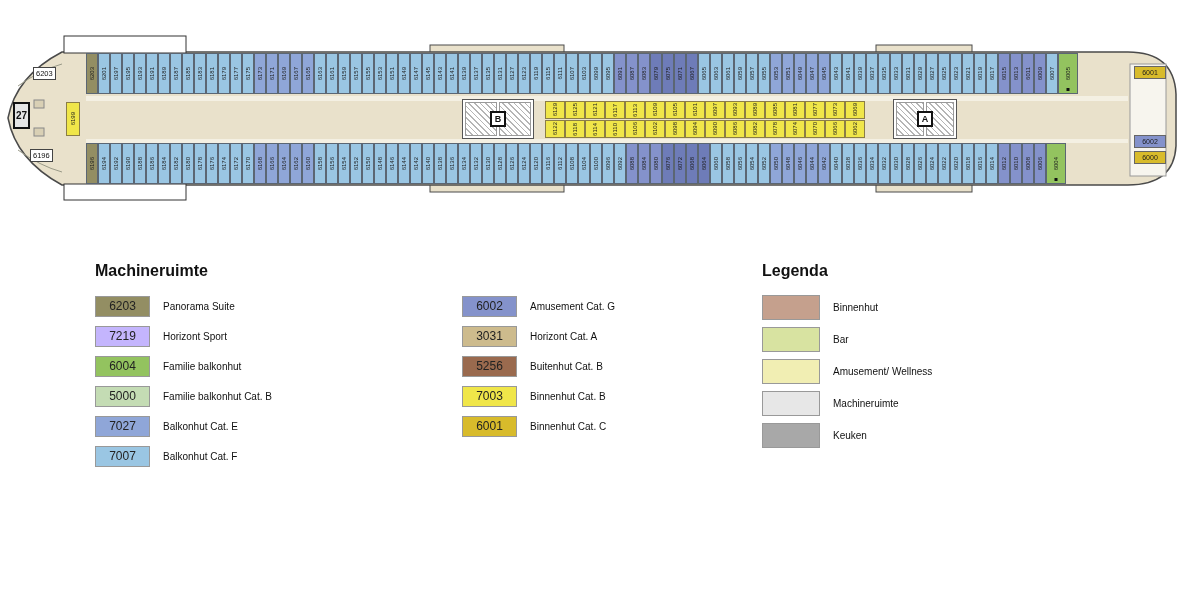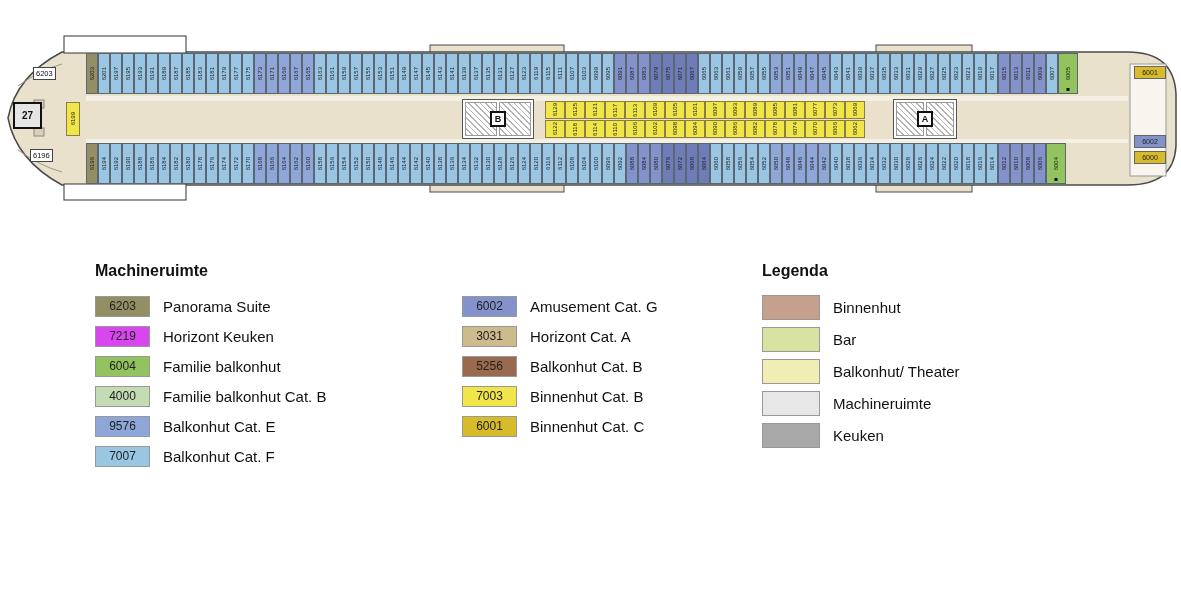--- a/index.html
+++ b/index.html
@@ -28,21 +28,21 @@
   .s0{top:66px;} .s1{top:135px;} .s2{top:151px;}
 
   .bow-inner-cabin{position:absolute;left:66px;top:102px;width:14px;height:34px;border:1px solid #8a7d46;
                    box-sizing:border-box;display:flex;align-items:center;justify-content:center;}
 
   .callout{position:absolute;background:#fff;border:1px solid #444;font-size:7.5px;line-height:11px;height:11px;
            padding:0 2px;color:#111;}
   #callout-top{left:33px;top:67px;}
   #callout-bottom{left:30px;top:149px;}
 
-  #bow-label{position:absolute;left:13px;top:102px;width:29px;height:27px;background:#e5e5e5;border:2px solid #111;
+  #bow-label{position:absolute;left:13px;top:102px;width:17px;height:27px;background:#e5e5e5;border:2px solid #111;
              box-sizing:border-box;display:flex;align-items:center;justify-content:center;
              font-weight:bold;font-size:10px;color:#111;}
 
   .stair{position:absolute;top:99px;height:40px;background:#fff;border:1px solid #555;box-sizing:border-box;
          display:flex;padding:2px;gap:2px;}
   #stair-b{left:462px;width:72px;}
   #stair-a{left:893px;width:64px;}
   .hatch{flex:1;border:1px solid #9a9a9a;
          background:repeating-linear-gradient(45deg,#b5b5b5 0 1px,transparent 1px 4px);}
   .stair-badge{position:absolute;left:50%;top:50%;transform:translate(-50%,-50%);width:16px;height:16px;
@@ -57,21 +57,21 @@
   .cols{display:flex;}
   .col{list-style:none;margin:0;padding:0;}
   .col.first{width:367px;}
   .col li, #legenda li{display:flex;align-items:center;margin-bottom:6px;}
   .col li{height:24px;}
   #legenda ul{list-style:none;margin:0;padding:0;}
   #legenda li{height:26px;}
   .swatch{width:55px;height:21px;border:1px solid #999;box-sizing:border-box;display:flex;align-items:center;
           justify-content:center;font-size:12px;color:#222;margin-right:13px;flex:none;}
   .swatch.big{width:58px;height:25px;}
-  .lab{font-size:15px;color:#111;}
+  .lab{font-size:10px;color:#111;}
 </style>
 </head>
 <body>
 
 <div class="page">
 
   <div id="deck">
     <svg id="hull-svg" width="1181" height="235" viewBox="0 0 1181 235">
 
       <rect x="430" y="45" width="134" height="12" fill="#e9e1cb" stroke="#4a4a4a"></rect>
@@ -715,52 +715,52 @@
 
   <section id="hutcategorie" class="legend">
     <h3>Machineruimte</h3>
     <div class="cols">
       <ul class="col first">
           <li>
             <span class="swatch" style="background: rgb(147, 142, 99);">6203</span>
             <span class="lab">Panorama Suite</span>
           </li>
           <li>
-            <span class="swatch" style="background: #d946ef;">7219</span>
-            <span class="lab">Horizont Keuken</span>
+            <span class="swatch" style="background: #c4b5fd;">7219</span>
+            <span class="lab">Horizont Sport</span>
           </li>
           <li>
             <span class="swatch" style="background: rgb(147, 195, 95);">6004</span>
             <span class="lab">Familie balkonhut</span>
           </li>
           <li>
-            <span class="swatch" style="background: rgb(196, 220, 180);">4000</span>
+            <span class="swatch" style="background: rgb(196, 220, 180);">5000</span>
             <span class="lab">Familie balkonhut Cat. B</span>
           </li>
           <li>
-            <span class="swatch" style="background: rgb(143, 166, 216);">9576</span>
+            <span class="swatch" style="background: rgb(143, 166, 216);">7027</span>
             <span class="lab">Balkonhut Cat. E</span>
           </li>
           <li>
             <span class="swatch" style="background: rgb(154, 198, 227);">7007</span>
             <span class="lab">Balkonhut Cat. F</span>
           </li>
         </ul>
       <ul class="col">
           <li>
             <span class="swatch" style="background: rgb(132, 146, 203);">6002</span>
             <span class="lab">Amusement Cat. G</span>
           </li>
           <li>
             <span class="swatch" style="background: rgb(205, 187, 141);">3031</span>
             <span class="lab">Horizont Cat. A</span>
           </li>
           <li>
             <span class="swatch" style="background: rgb(154, 106, 78);">5256</span>
-            <span class="lab">Balkonhut Cat. B</span>
+            <span class="lab">Buitenhut Cat. B</span>
           </li>
           <li>
             <span class="swatch" style="background: rgb(240, 230, 73);">7003</span>
             <span class="lab">Binnenhut Cat. B</span>
           </li>
           <li>
             <span class="swatch" style="background: rgb(216, 187, 43);">6001</span>
             <span class="lab">Binnenhut Cat. C</span>
           </li>
         </ul>
@@ -773,21 +773,21 @@
         <li>
           <span class="swatch big" style="background: rgb(197, 160, 141);"></span>
           <span class="lab">Binnenhut</span>
         </li>
         <li>
           <span class="swatch big" style="background: rgb(216, 227, 161);"></span>
           <span class="lab">Bar</span>
         </li>
         <li>
           <span class="swatch big" style="background: rgb(241, 238, 179);"></span>
-          <span class="lab">Balkonhut/ Theater</span>
+          <span class="lab">Amusement/ Wellness</span>
         </li>
         <li>
           <span class="swatch big" style="background: rgb(231, 231, 231);"></span>
           <span class="lab">Machineruimte</span>
         </li>
         <li>
           <span class="swatch big" style="background: rgb(168, 168, 168);"></span>
           <span class="lab">Keuken</span>
         </li>
       </ul>

